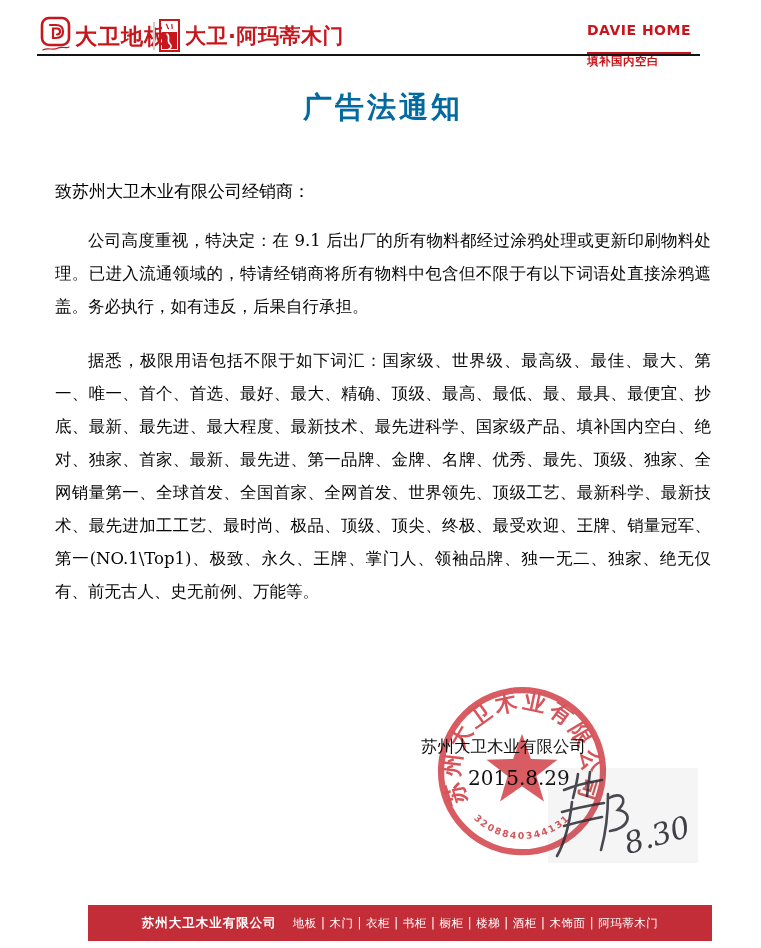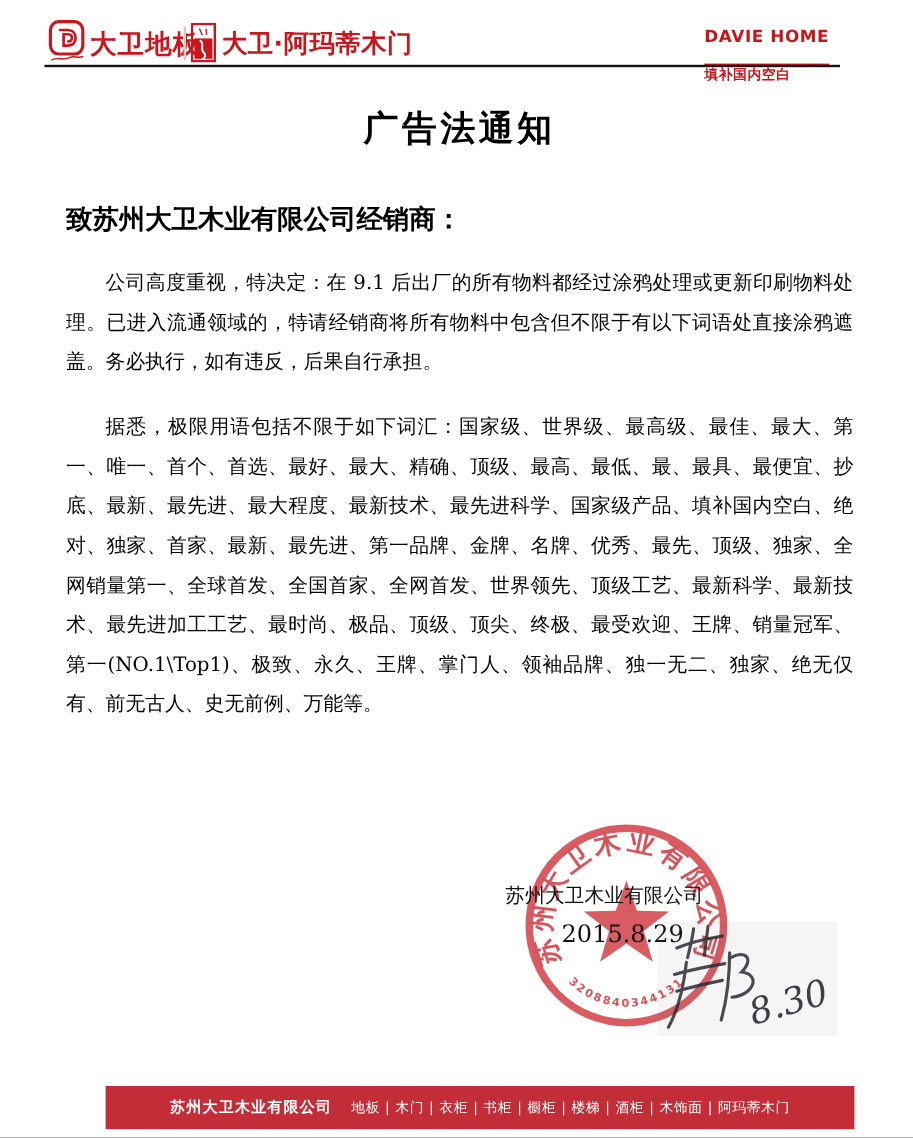--- a/index.html
+++ b/index.html
@@ -21,24 +21,24 @@
   .brand3 .en { font-size:14px; letter-spacing:0.5px; border-bottom:2px solid #C8161D; padding-bottom:14px; display:inline-block; }
   .brand3 .cn { font-size:11.5px; letter-spacing:0.5px; margin-top:1px; }
   .hdr-rule { position:absolute; left:37px; top:54px; width:663px; height:2px; background:#141414; }
 
   
   .doc {
     position:absolute; left:55px; top:88px; width:656px; color:#000;
   }
   .doc-title {
     text-align:center; font-size:29px; font-weight:bold; letter-spacing:3px;
-    font-family:"DejaVu Sans", sans-serif; color:#000000;
+    font-family:"DejaVu Sans", sans-serif; color:#0369a1;
   }
   .greeting {
-    margin-top:40px; font-size:22px; font-weight:bold;
+    margin-top:52px; font-size:17px; font-weight:normal;
     font-family:"DejaVu Serif", serif;
   }
   .para {
     font-family:"DejaVu Serif", serif; font-size:16.5px; line-height:33px;
     text-align:justify; text-indent:2em; color:#060606;
   }
   .para.p1 { margin-top:30px; }
   .para.p2 { margin-top:21px; }
   .para.p3 { margin-top:21px; }
 

